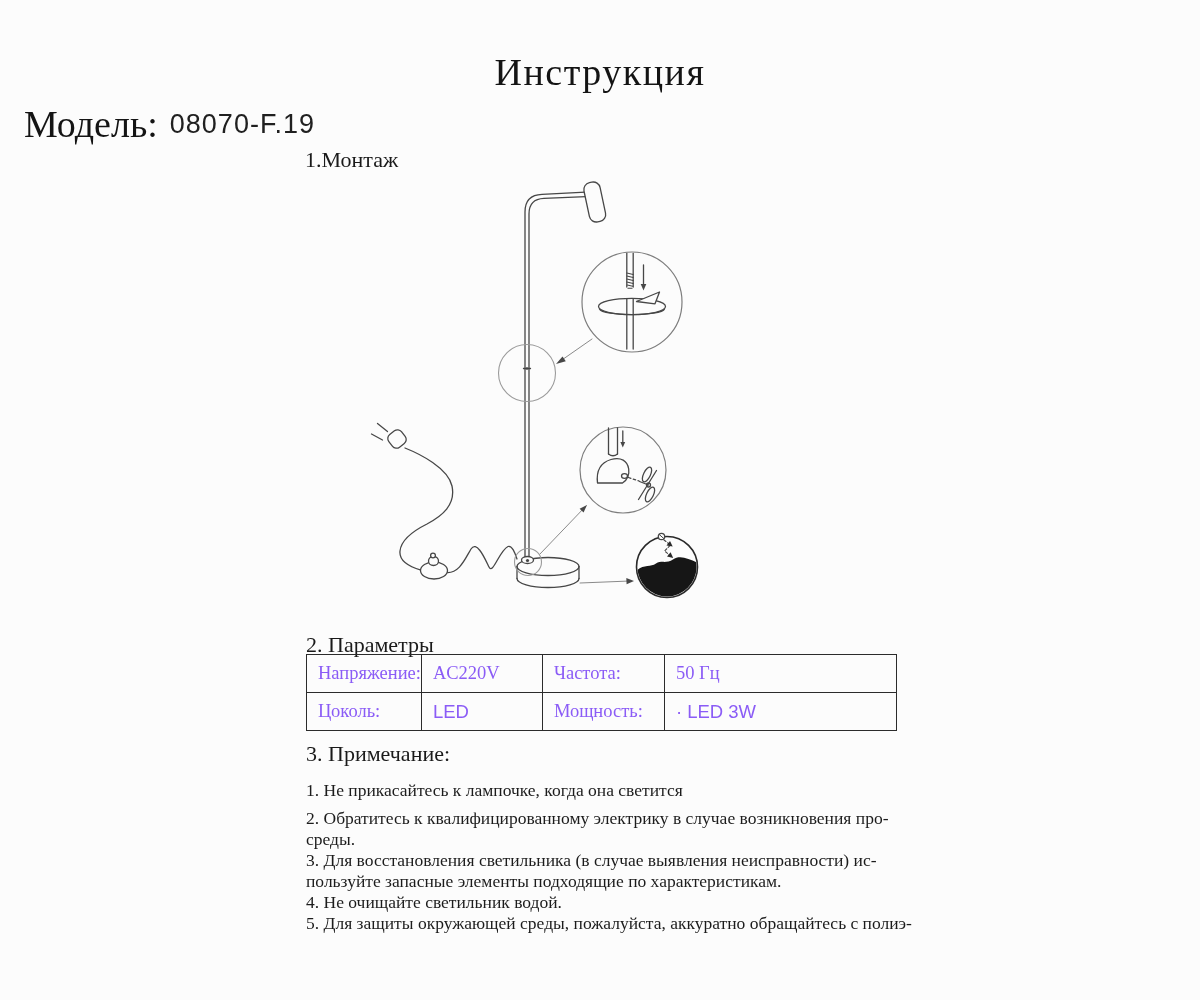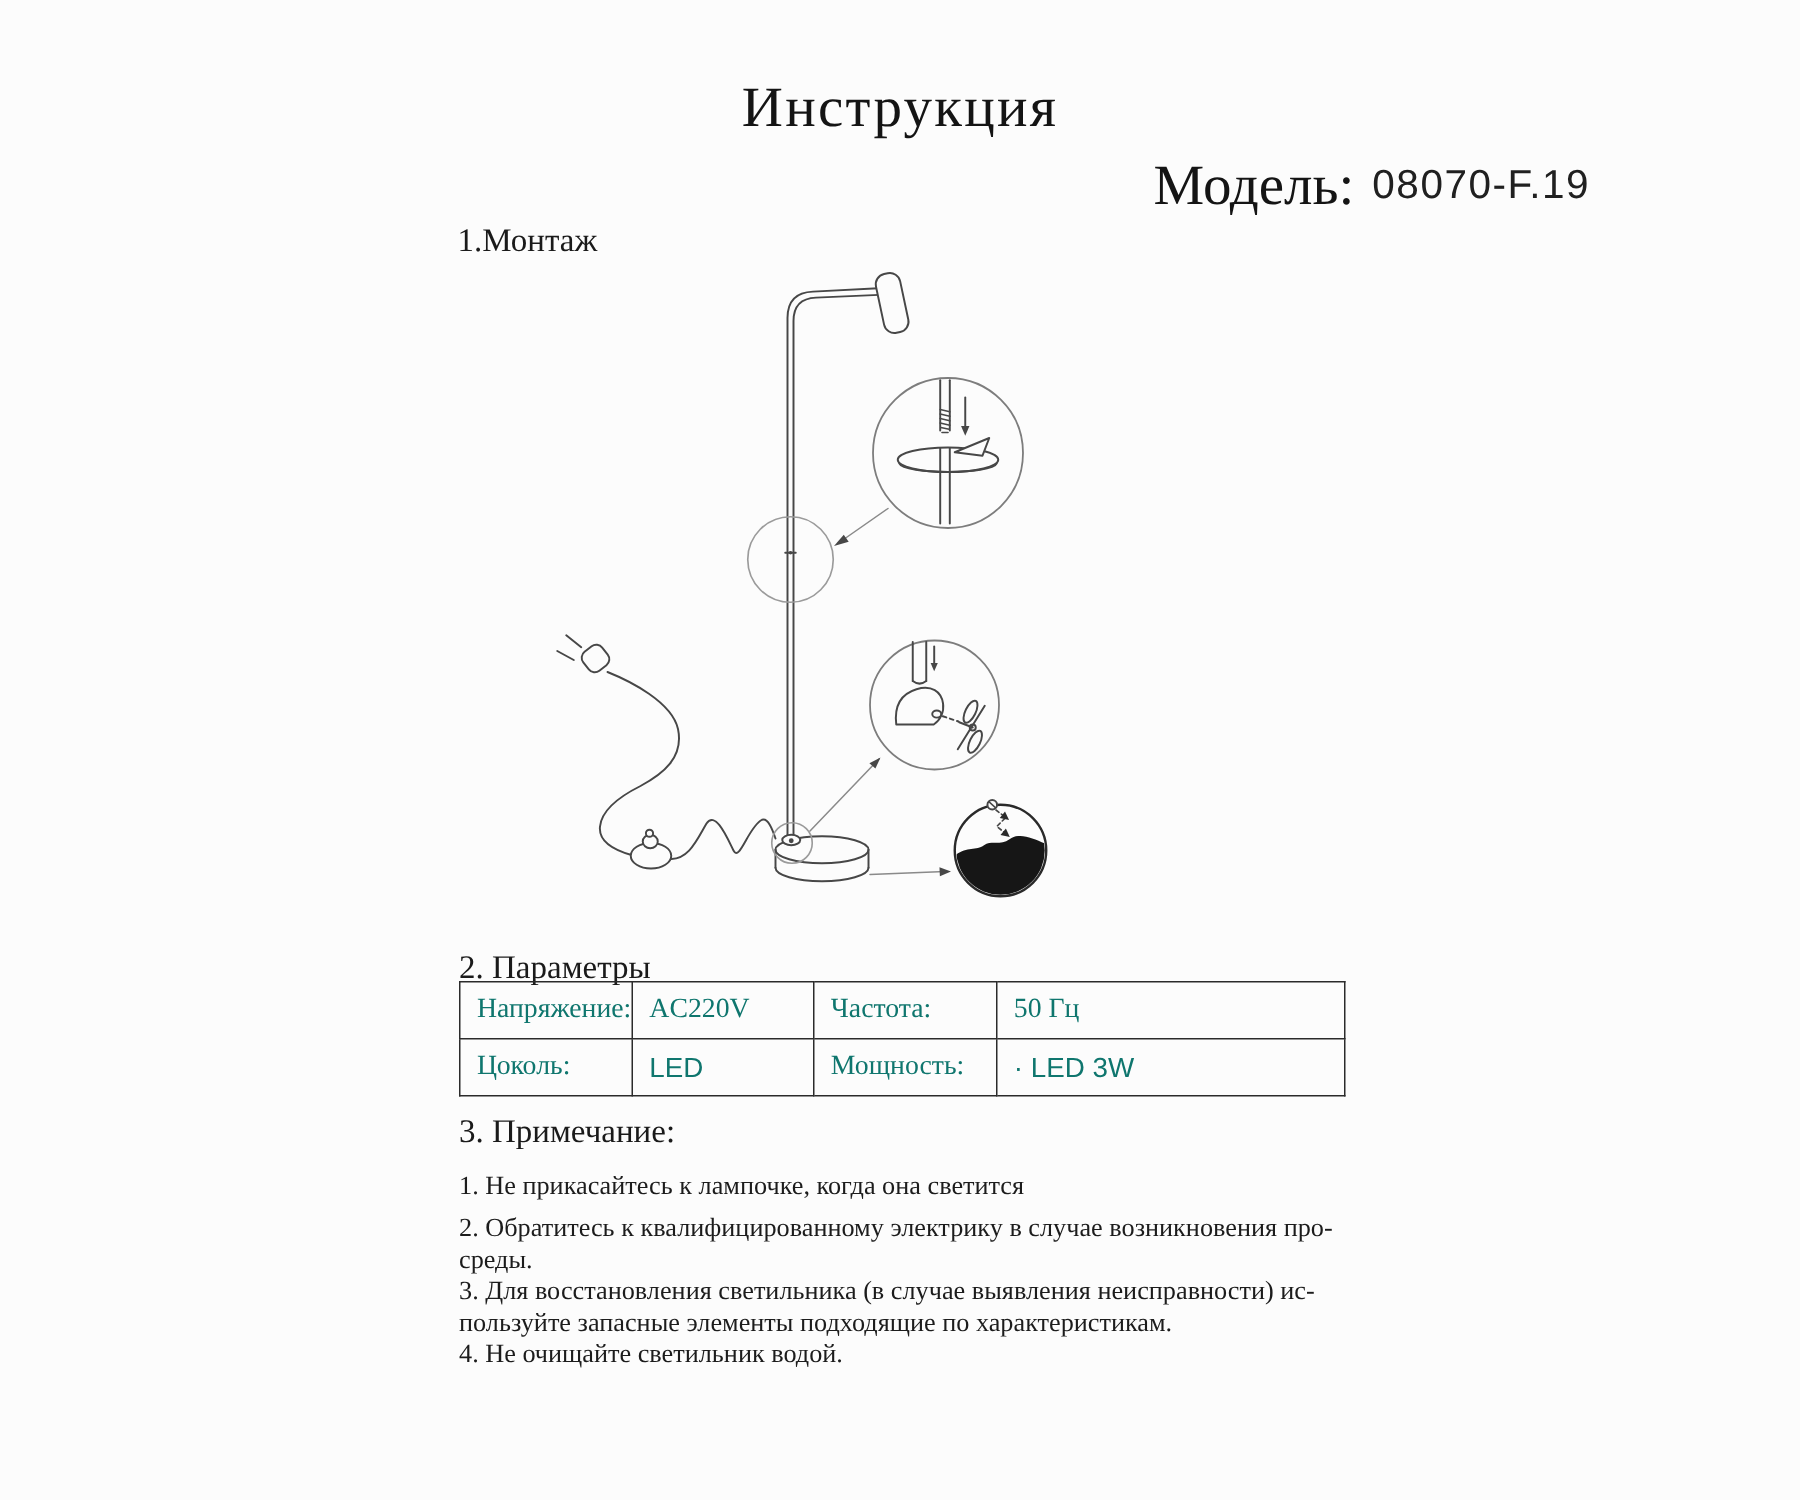--- a/index.html
+++ b/index.html
@@ -7,42 +7,42 @@
     width:1200px;height:1000px;position:relative;overflow:hidden;
     background:#fcfcfc;color:#1d1d1d;
     font-family:"Liberation Serif","DejaVu Serif",serif;
   }
   .abs{position:absolute;}
   .doc-title{
     top:50px;left:0;width:1200px;text-align:center;
     font-size:38px;letter-spacing:1.5px;color:#141414;
   }
   .model-line{
-    top:102px;left:0;width:1036px;text-align:right;white-space:nowrap;
+    top:102px;left:0;width:1036px;text-align:left;white-space:nowrap;
   }
   .model-inner{display:inline-block;transform:translateX(24px);}
   .model-label{font-size:38px;color:#141414;}
   .model-value{
     font-family:"Liberation Sans","DejaVu Sans",sans-serif;
     font-size:27px;color:#202020;margin-left:12px;letter-spacing:1px;
     position:relative;top:-4px;
   }
   .h-assembly{left:305px;top:147px;font-size:22px;color:#1a1a1a;}
   .h-params{left:306px;top:612px;font-size:22px;color:#1a1a1a;margin-top:20px;}
   .h-notes{left:306px;top:741px;font-size:22px;color:#1a1a1a;}
 
   .diagram-svg{left:358px;top:165px;}
 
   table.params{
     position:absolute;left:306px;top:654px;
     border-collapse:collapse;table-layout:fixed;
   }
   table.params td{
     border:1.6px solid #2b2b2b;
-    font-size:18.5px;color:#0f766e;
+    font-size:18.5px;color:#8b5cf6;
     padding:0 0 0 11px;vertical-align:middle;
     height:37px;overflow:hidden;white-space:nowrap;
   }
   td.c0{width:95px;} td.c1{width:109px;} td.c2{width:110px;} td.c3{width:220px;}
   .cell-sans{font-family:"Liberation Sans","DejaVu Sans",sans-serif;font-size:16.5px;color:#2a2a2a;}
 
   .notes{left:306px;top:780px;width:630px;}
   .note-line{font-size:17.5px;line-height:21px;color:#1c1c1c;white-space:nowrap;}
   .note-line.gap{margin-top:7px;}
 </style>
@@ -202,13 +202,14 @@
 
 <div class="abs h-notes">3. Примечание:</div>
 
 <div class="abs notes">
   <div class="note-line">1. Не прикасайтесь к лампочке, когда она светится</div>
   <div class="note-line gap">2. Обратитесь к квалифицированному электрику в случае возникновения про-</div>
   <div class="note-line">среды.</div>
   <div class="note-line">3. Для восстановления светильника (в случае выявления неисправности) ис-</div>
   <div class="note-line">пользуйте запасные элементы подходящие по характеристикам.</div>
   <div class="note-line">4. Не очищайте светильник водой.</div>
+  <div class="note-line">5. Для защиты окружающей среды, пожалуйста, аккуратно обращайтесь с полиэ-</div>
 </div>
 
 </body></html>

